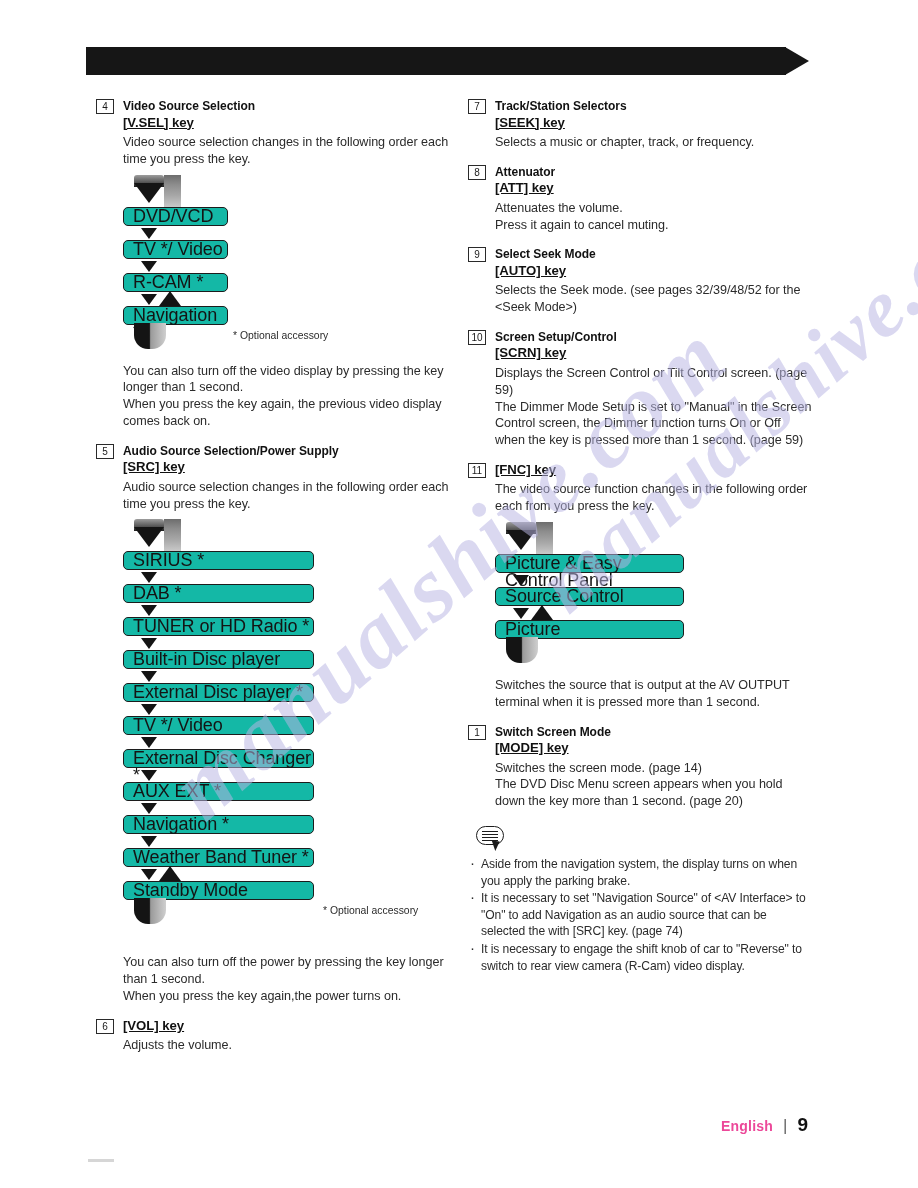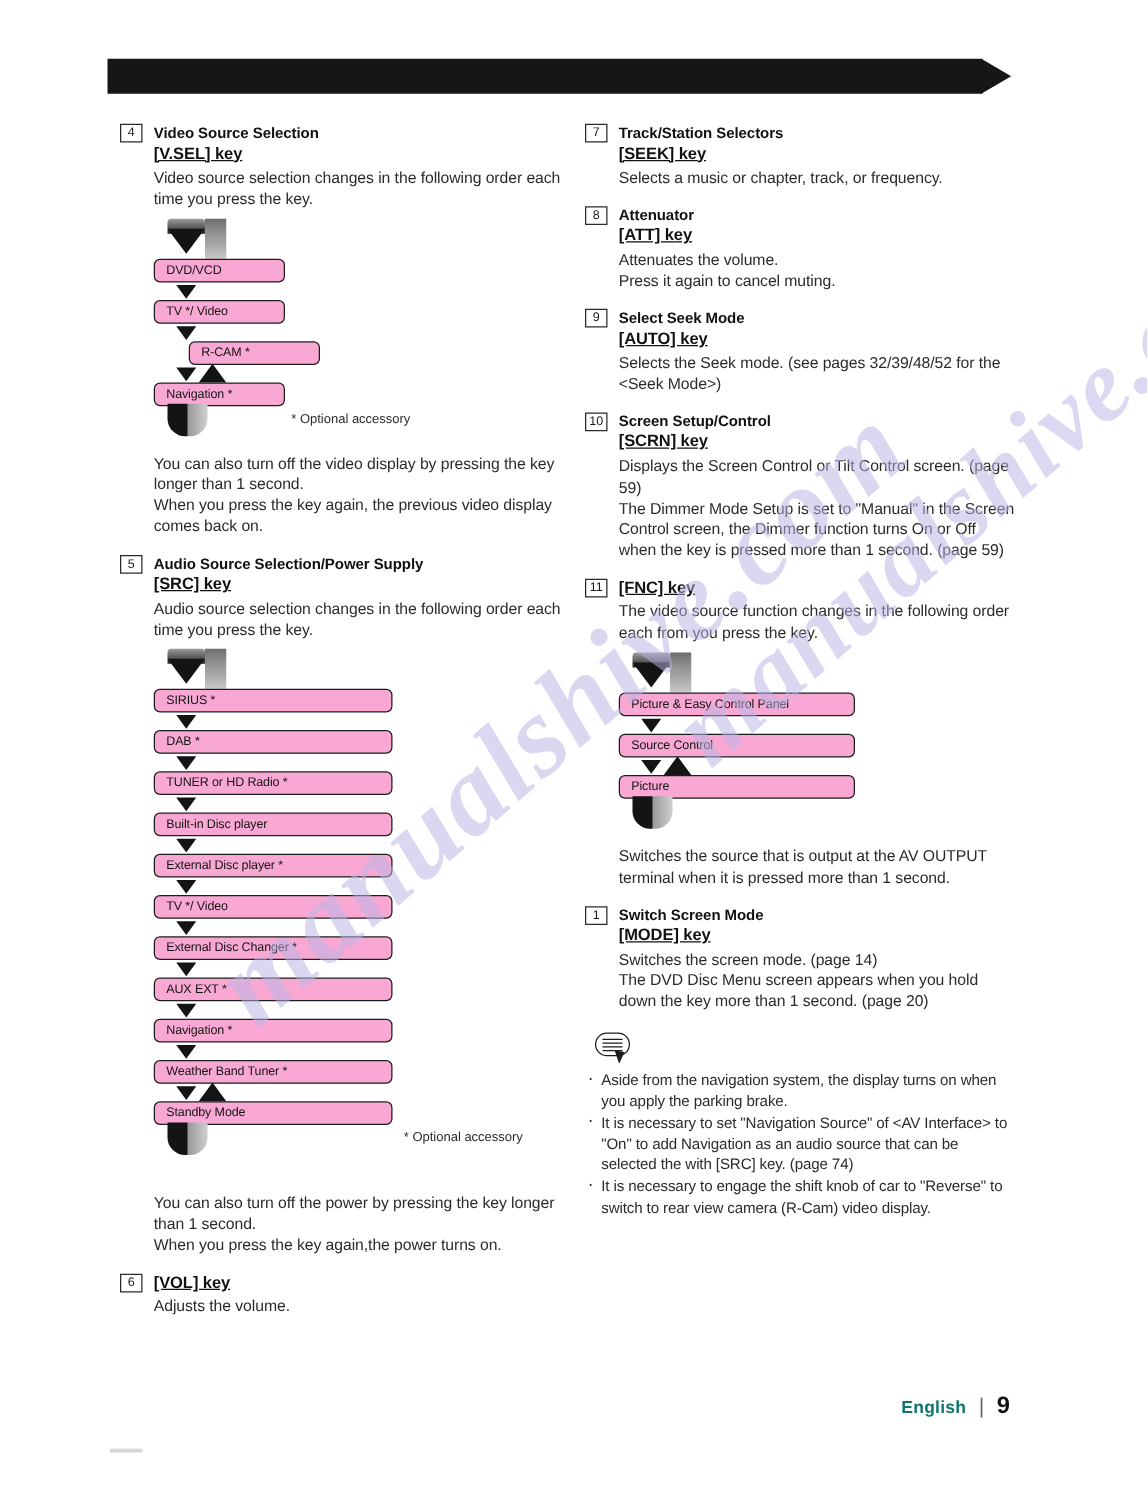--- a/index.html
+++ b/index.html
@@ -202,24 +202,24 @@
     border-right: 11px solid transparent;
     border-bottom: 15px solid #141414;
   }
 
   .flow-box {
     position: relative;
     border: 1.6px solid #1c1c1c;
     border-radius: 5px;
     height: 17px;
     line-height: 17px;
-    font-size: 10px;
+    font-size: 18px;
     color: #141414;
     padding-left: 9px;
-    background: #f9a8d4;
+    background: #14b8a6;
     letter-spacing: -.1px;
     box-sizing: content-box;
   }
   .flow-arrow {
     position: relative;
     height: 14px;
   }
   .flow-arrow i {
     position: absolute;
     left: 18px;
@@ -302,21 +302,21 @@
     right: 110px;
     bottom: 52px;
     display: flex;
     align-items: baseline;
     gap: 10px;
     z-index: 2;
   }
   .footer .lang {
     font-size: 14px;
     font-weight: 700;
-    color: #0f766e;
+    color: #ec4899;
     letter-spacing: .2px;
   }
   .footer .sep {
     font-size: 17px;
     color: #666;
     font-weight: 300;
   }
   .footer .pageno {
     font-size: 19px;
     font-weight: 700;
@@ -365,21 +365,21 @@
             <div class="loop-head-down" style="left: 11px;"></div>
           </div>
           <div class="flow-box" style="width: 94px;"><span>DVD/VCD</span></div>
           <div class="flow-arrow">
             <i></i>
           </div>
           <div class="flow-box" style="width: 94px;"><span>TV */ Video</span></div>
           <div class="flow-arrow">
             <i></i>
           </div>
-          <div class="flow-box" style="width: 94px; margin-left: 28px;"><span>R-CAM *</span></div>
+          <div class="flow-box" style="width: 94px;"><span>R-CAM *</span></div>
           <div class="flow-arrow">
             <i></i>
             <div class="loop-up-head" style="left: 36px; top: -1px;"></div>
           </div>
           <div class="flow-box" style="width: 94px;"><span>Navigation *</span></div>
           <div class="loop-bottom">
             <div class="loop-bottom-blob" style="left: 11px;"></div>
             <div class="opt-note" style="left: 110px; top: 5px;">* Optional accessory</div>
           </div>
         </div>

